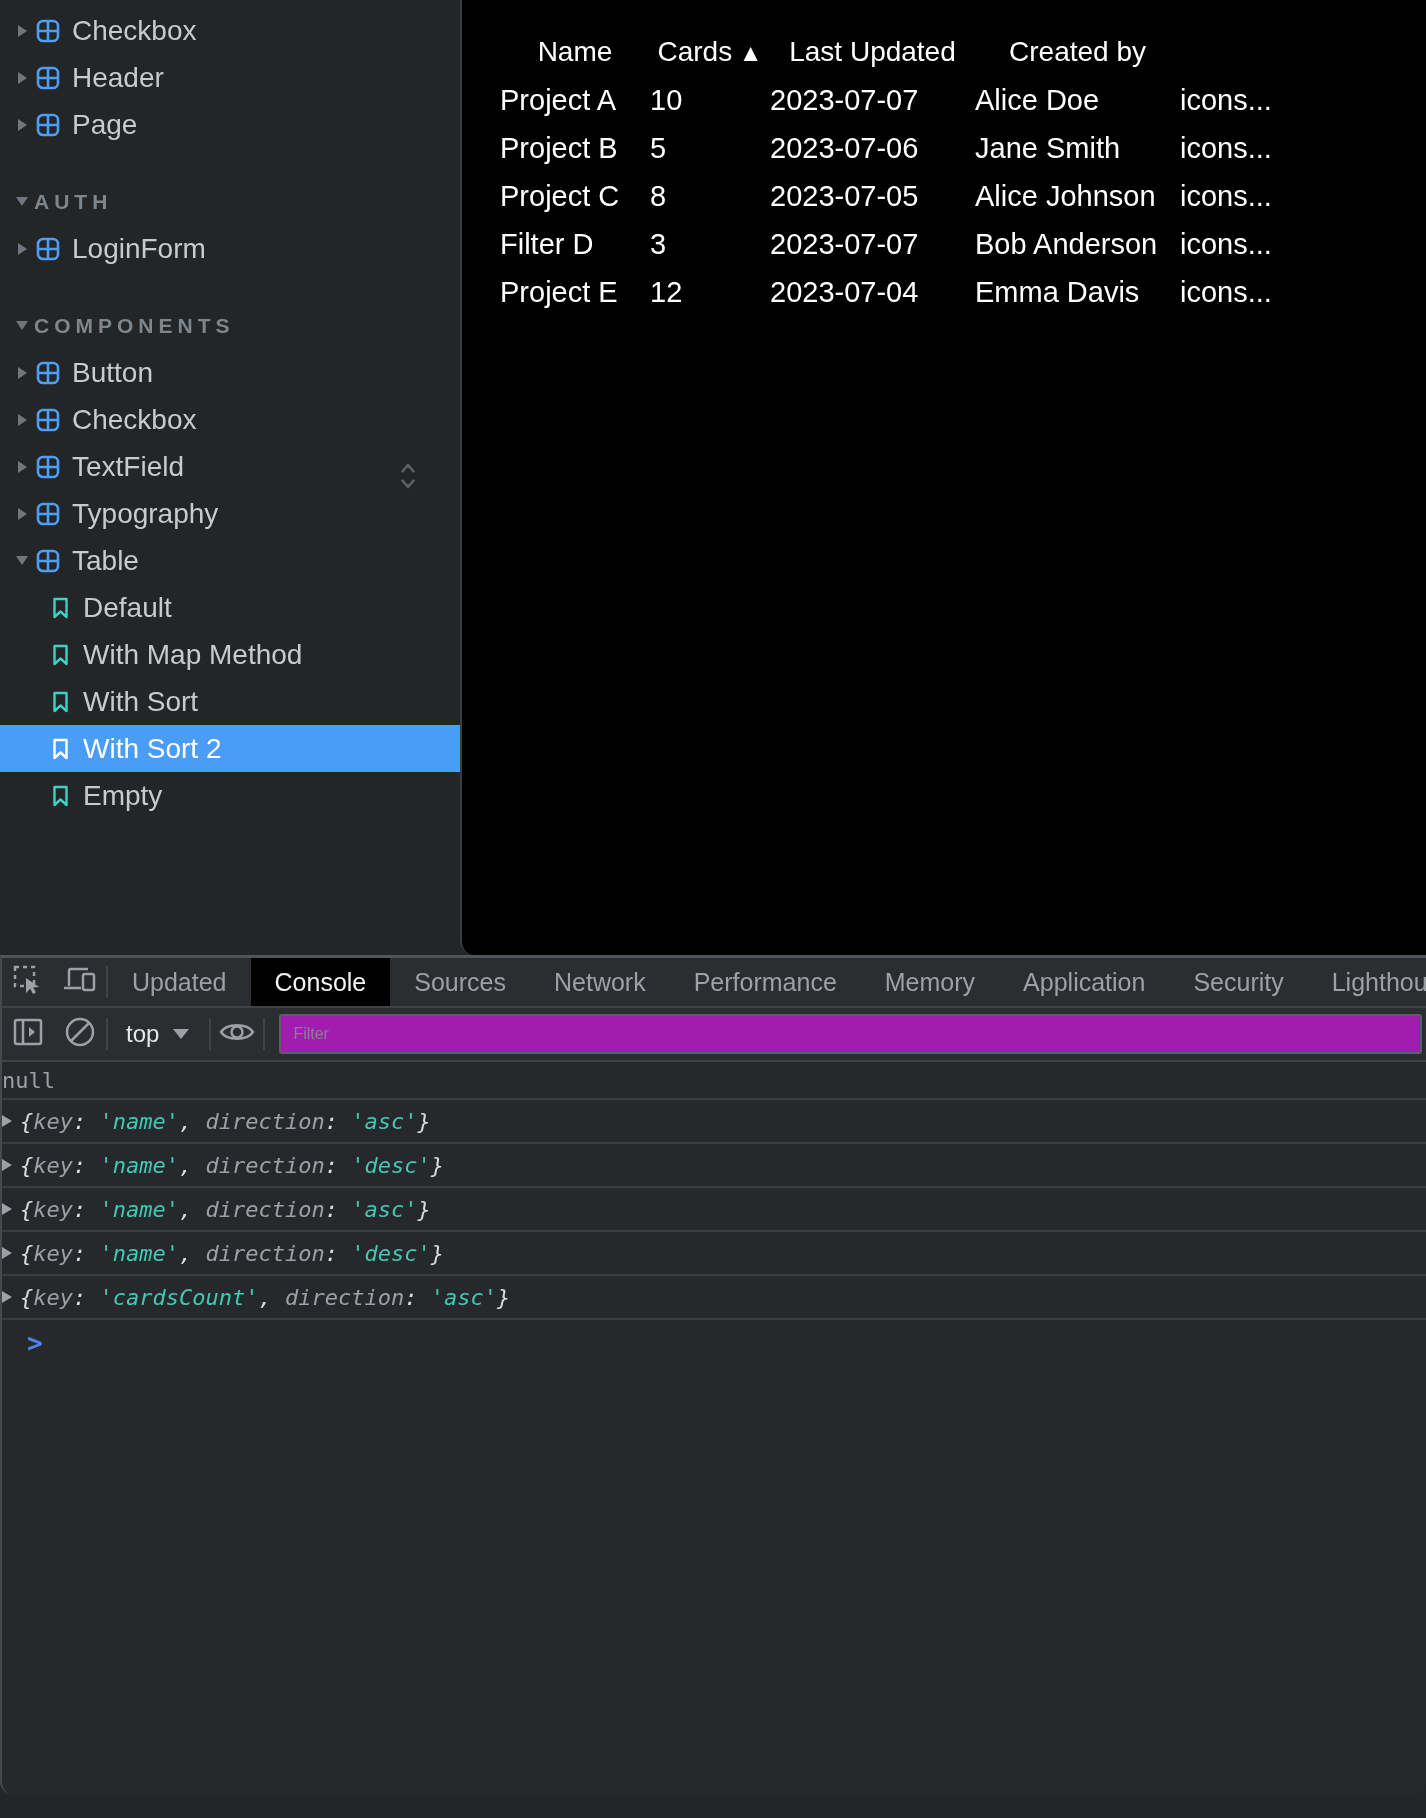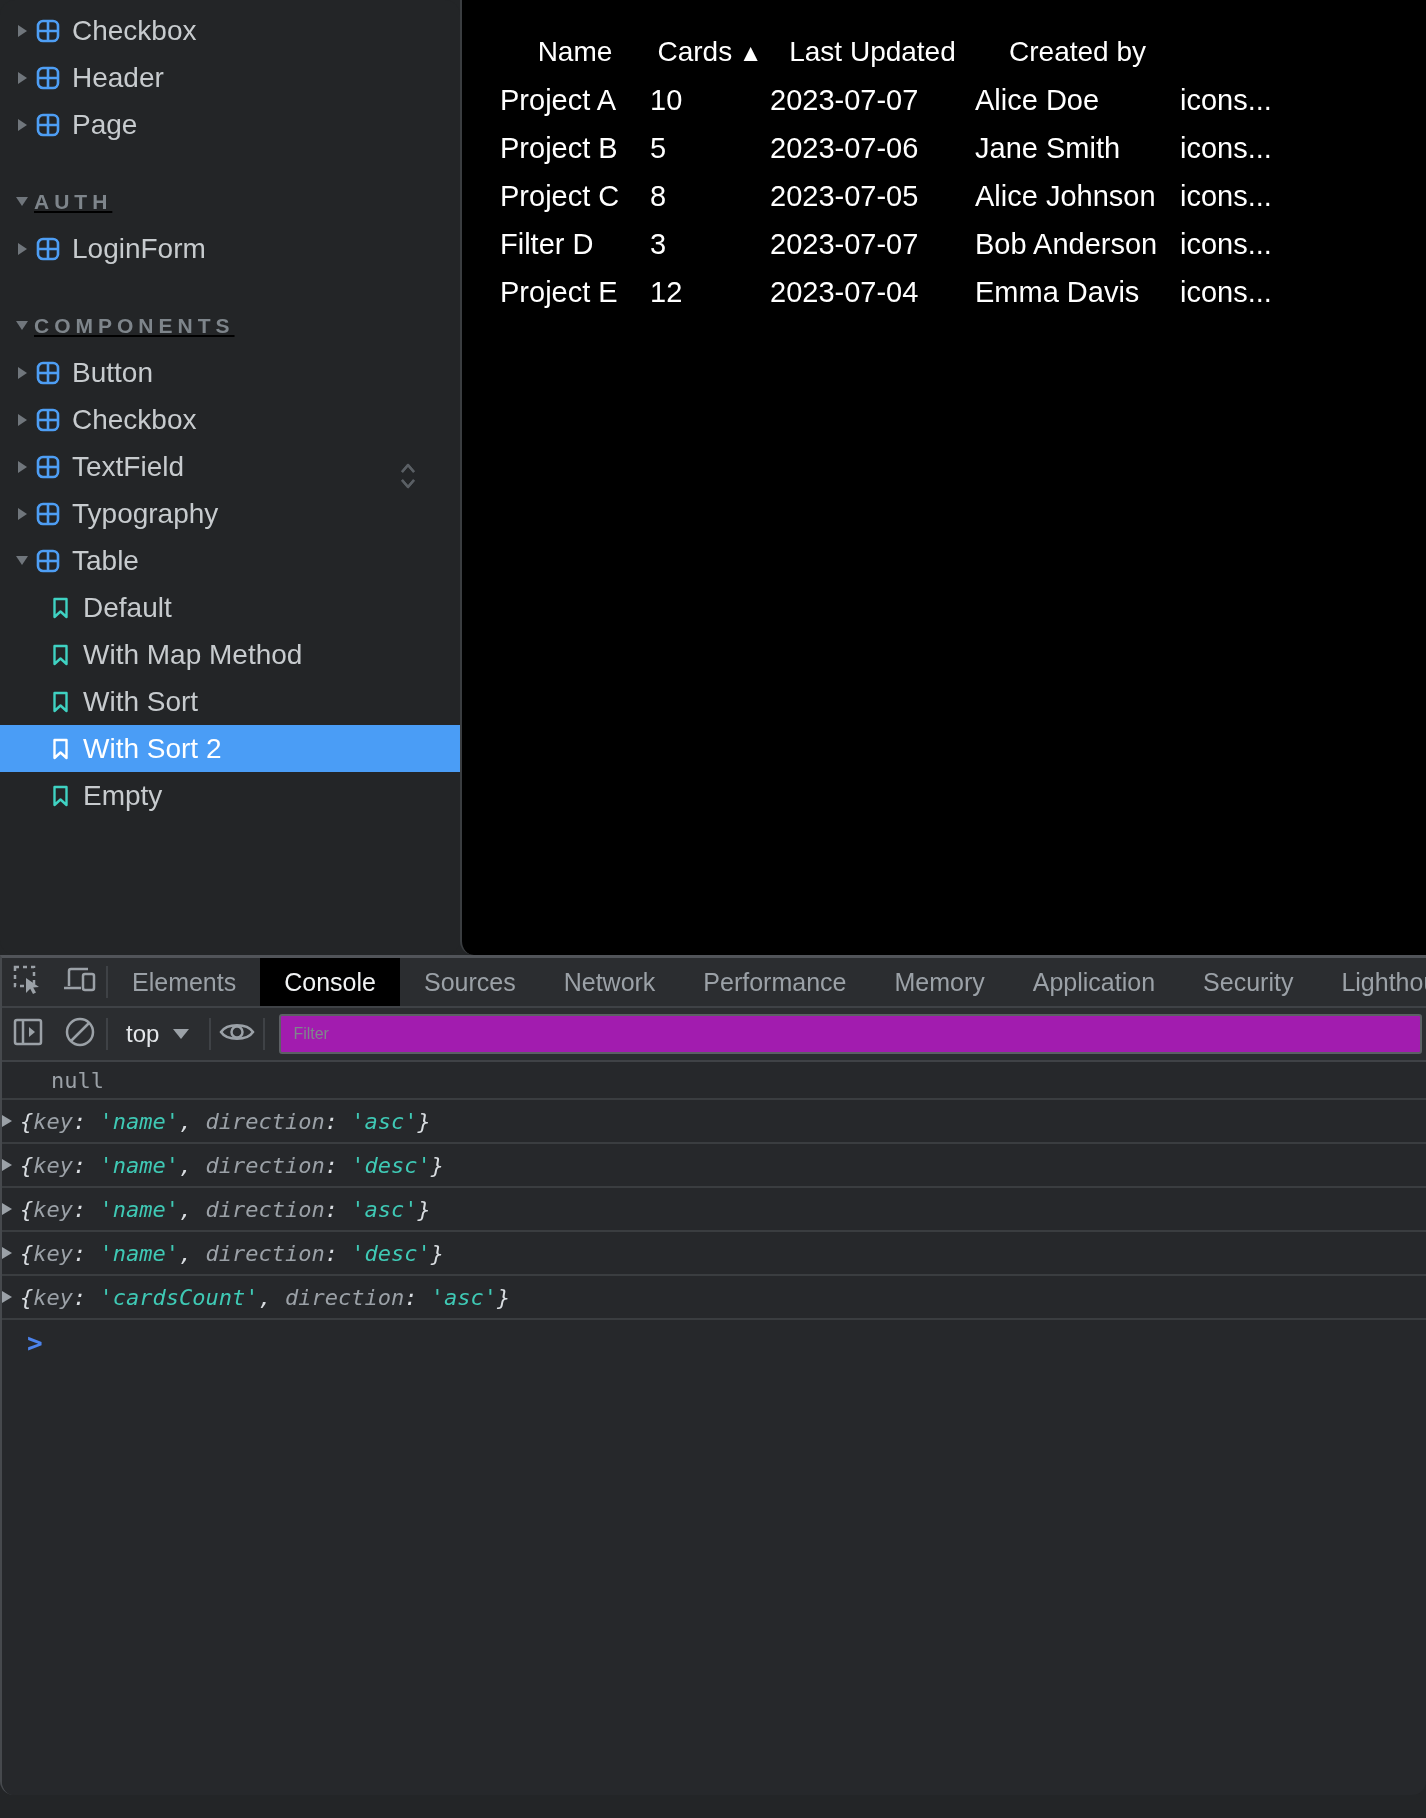--- a/index.html
+++ b/index.html
@@ -11,21 +11,21 @@
   #sidebar { position:absolute; left:0; top:0; width:460px; height:955px;
              background:#232527; overflow:hidden;border-radius:15px; }
   .sb-row { height:47px; display:flex; align-items:center; color:#C7CBCE;
             font-size:28px; cursor:pointer; position:relative; }
   .sb-row.clipped { margin-top:-40px; }
   .caret-box { width:24px; margin-left:10px; display:flex; align-items:center; justify-content:center; flex:0 0 24px; }
   .caret-r { width:0; height:0; border-top:6px solid transparent; border-bottom:6px solid transparent; border-left:9px solid #70767C; }
   .caret-d { width:0; height:0; border-left:6px solid transparent; border-right:6px solid transparent; border-top:9px solid #70767C; }
   .sb-icon { margin-left:2px; margin-right:12px; display:flex; align-items:center; flex:0 0 auto; }
   .sb-row .label { white-space:nowrap; }
-  .sb-section { margin-top:30px; height:47px; display:flex; align-items:center;text-decoration:underline; }
+  .sb-section { margin-top:30px; height:47px; display:flex; align-items:center; }
   .sb-section .label { font-size:21px; font-weight:700; letter-spacing:5px; color:#7E858B; }
   .expand-all { position:absolute; right:40px; top:50%; transform:translateY(-50%); }
   .sb-story { padding-left:52px; }
   .sb-story .sb-icon { margin-left:0; margin-right:14px; }
   .sb-row.selected { background:#4A9DF6; color:#FFFFFF; font-weight:400; }
   .sb-row.selected svg path, .sb-row.selected svg rect, .sb-row.selected svg line { stroke:#FFFFFF; }
 
   
   #canvas { position:absolute; left:460px; top:0; width:966px; height:955px;
             background:#000; border-left:2px solid #3A3D40; border-radius:0 0 0 14px; }
@@ -53,21 +53,21 @@
   #context-select { display:flex; align-items:center; margin:0 20px 0 18px; cursor:pointer; }
   #context-select .ctx-label { color:#E4E7EA; font-size:24px; margin-right:14px; }
   .dd-caret { width:0; height:0; border-left:8px solid transparent; border-right:8px solid transparent; border-top:10px solid #9BA1A7; }
   #filter-input { flex:1; height:40px; margin:0 4px 0 14px; background:#a21caf;
                   border:2px solid #5C6064; border-radius:3px; color:#CFD3D7;
                   font-size:16px; padding:0 12px; outline:none; font-family:"Liberation Sans", sans-serif; }
   #filter-input::placeholder { color:#7F868C; }
 
   #console-area { flex:1; background:#26282B; font-family:"DejaVu Sans Mono", monospace; }
   .crow { min-height:44px; display:flex; align-items:center; border-bottom:2px solid #3A3D40; font-size:22px; }
-  .crow.result { height:38px; min-height:38px; padding-left:49px; color:#9BA1A7; }
+  .crow.result { height:38px; min-height:38px; color:#9BA1A7; }
   .crow.obj { }
   .tri { width:0; height:0; border-top:6px solid transparent; border-bottom:6px solid transparent;
          border-left:10px solid #9BA1A7; margin-right:8px; cursor:pointer; flex:0 0 auto; }
   .prev { font-style:italic; white-space:pre; }
   .prev .p { color:#D8DCE0; }
   .prev .k { color:#9BA1A7; }
   .prev .s { color:#3FC9B5; }
   .crow.prompt { border-bottom:none; height:46px; padding-left:25px; }
   .prompt-chevron { color:#4C83EC; font-weight:700; font-size:26px; }
 </style>
@@ -339,21 +339,21 @@
         <span>
           <svg width="34" height="32" viewBox="0 0 34 32">
             <path d="M6 22 V7 a2 2 0 0 1 2 -2 H25" fill="none" stroke="#9BA1A7" stroke-width="2.5"></path>
             <line x1="1" y1="24" x2="18" y2="24" stroke="#9BA1A7" stroke-width="2.5"></line>
             <rect x="20" y="10" width="11" height="16" rx="2" fill="none" stroke="#9BA1A7" stroke-width="2.5"></rect>
           </svg>
         </span>
       </div>
       <div class="vdiv"></div>
       <div id="tabs-row" style="display:flex;">
-          <div class="tab">Elements</div>
+          <div class="tab">Updated</div>
           <div class="tab active">Console</div>
           <div class="tab">Sources</div>
           <div class="tab">Network</div>
           <div class="tab">Performance</div>
           <div class="tab">Memory</div>
           <div class="tab">Application</div>
           <div class="tab">Security</div>
           <div class="tab">Lighthouse</div>
         </div>
     </div>

